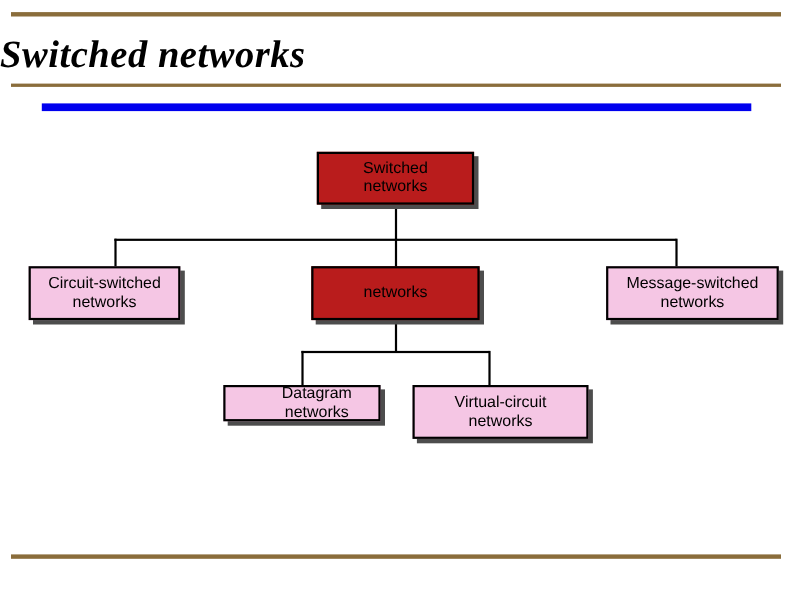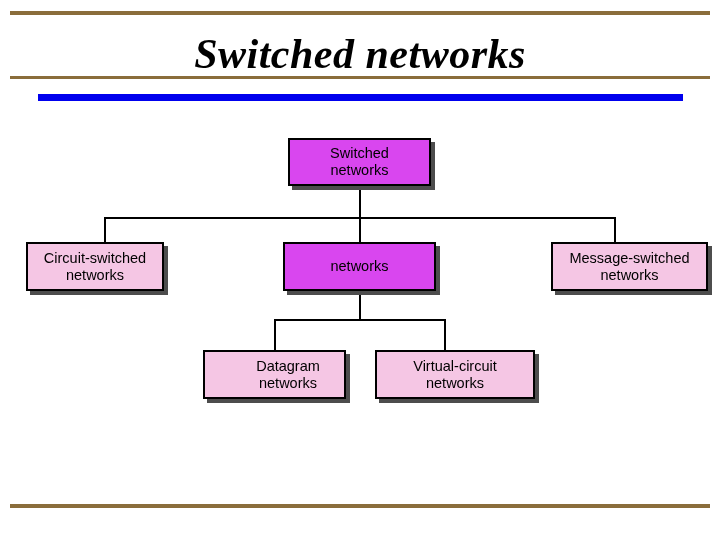--- a/index.html
+++ b/index.html
@@ -51,25 +51,25 @@
     width: 700px;
     height: 4px;
     background: #8a6d3b;
   }
   
   .title {
     position: absolute;
     left: 0;
     top: 30px;
     width: 720px;
-    text-align: center;
+    text-align: left;
     font-family: "Liberation Serif", serif;
     font-weight: bold;
     font-style: italic;
-    font-size: 42px;
+    font-size: 35px;
     letter-spacing: 0.5px;
     color: #000000;
   }
   
   .diagram {
     position: absolute;
     left: 0;
     top: 110px;
     width: 720px;
     height: 330px;
@@ -91,21 +91,21 @@
     font-size: 14.5px;
     line-height: 17px;
     color: #000000;
     display: flex;
     align-items: center;
     justify-content: center;
     padding: 2px 4px;
     box-shadow: 4px 4px 0 0 #4d4d4d;
     font-family: "Liberation Sans", sans-serif;
   }
-  .node.white { background: #d946ef; }
+  .node.white { background: #b91c1c; }
   .node.pink  { background: #f5c6e4; }
   .node span { display: block; }
 </style>
 </head>
 <body>
 
 <div class="slide">
 
   <div class="rule-top"></div>
 
@@ -147,21 +147,21 @@
       </div>
     </div>
 
     <div class="node pink" style="left:535px; top:132px; width:157px; height:49px;margin-left:16px;">
       <div>
         <span>Message-switched</span>
         <span>networks</span>
       </div>
     </div>
 
-    <div class="node pink" style="left:203px; top:240px; width:143px; height:49px;padding-left:31px;">
+    <div class="node pink" style="left:203px; top:240px; width:143px; height:33px;padding-left:31px;">
       <div>
         <span>Datagram</span>
         <span>networks</span>
       </div>
     </div>
 
     <div class="node pink" style="left:375px; top:240px; width:160px; height:49px;">
       <div>
         <span>Virtual-circuit</span>
         <span>networks</span>

